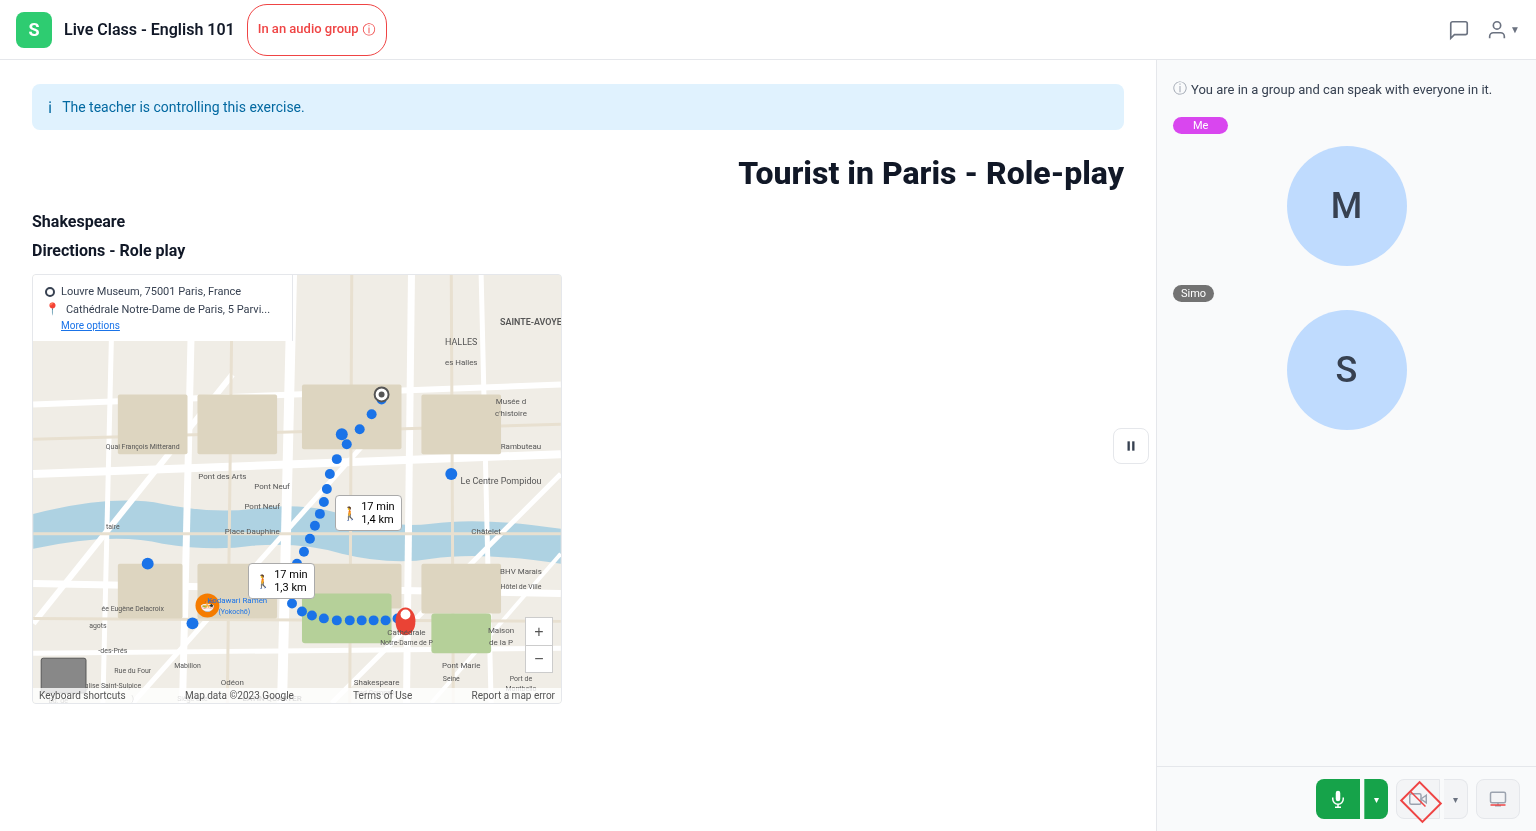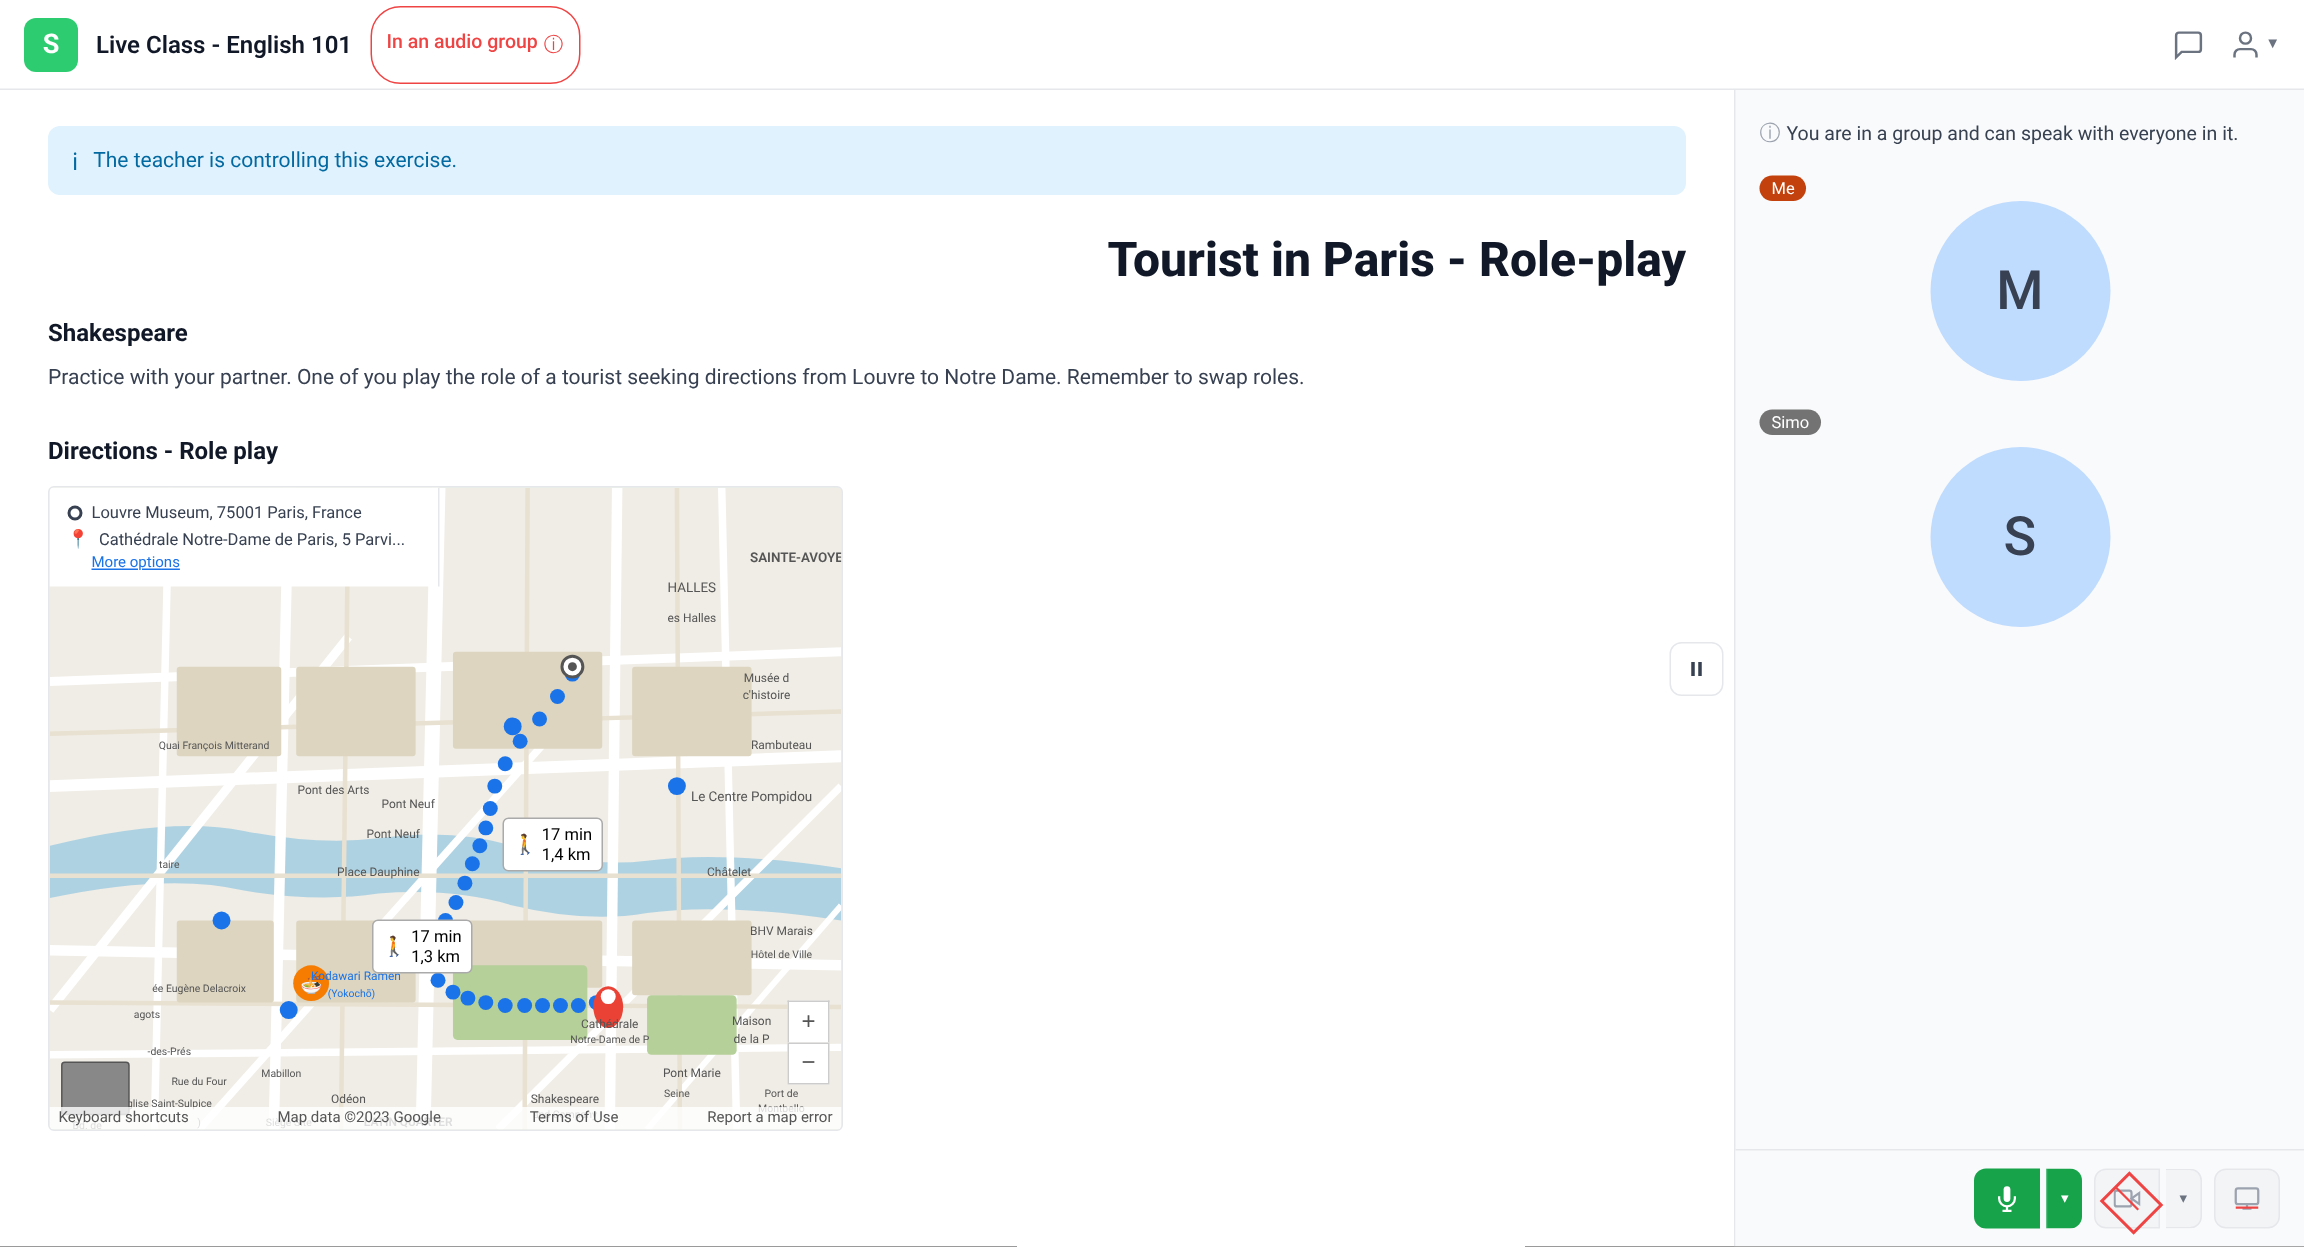--- a/index.html
+++ b/index.html
@@ -293,25 +293,26 @@
       align-items: center;
       gap: 4px;
     }
     .group-info .info-circle {
       color: #9ca3af;
       font-size: 14px;
     }
 
     .me-badge {
       display: inline-block;
-      background: #c2410c;
+      background: #d946ef;
       color: white;
       font-size: 11px;
-      padding: 2px 8px;
+      padding: 2px 20px;
       border-radius: 12px;
+      margin-bottom: 12px;
     }
 
     .user-avatar {
       width: 120px;
       height: 120px;
       border-radius: 50%;
       background: #bfdbfe;
       display: flex;
       align-items: center;
       justify-content: center;
@@ -486,21 +487,20 @@
   <div class="content-panel">
 
     <div class="info-banner">
       <span class="info-icon">ℹ</span>
       <span>The teacher is controlling this exercise.</span>
     </div>
 
     <h1 class="exercise-title">Tourist in Paris - Role-play</h1>
 
     <h2 class="section-heading">Shakespeare</h2>
-    <p class="instructions-text">Practice with your partner. One of you play the role of a tourist seeking directions from Louvre to Notre Dame. Remember to swap roles.</p>
 
     <h2 class="directions-heading">Directions - Role play</h2>
 
     <div class="map-container">
       <div class="fake-map">
 
         <svg class="map-svg" viewBox="0 0 530 430" xmlns="http://www.w3.org/2000/svg">
 
           <rect width="530" height="430" fill="#f0ede6"></rect>
 

